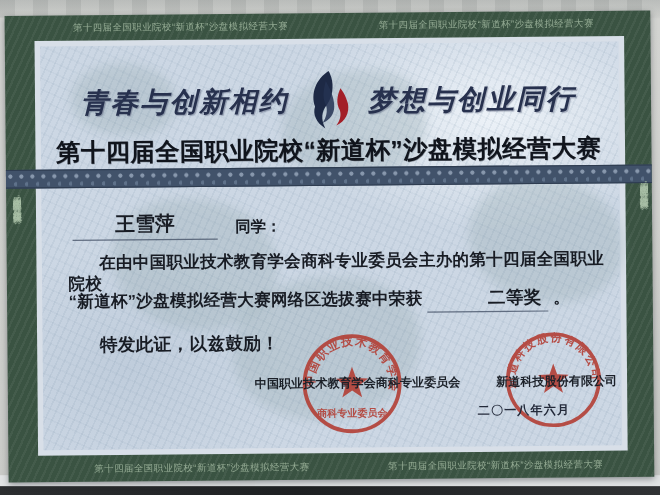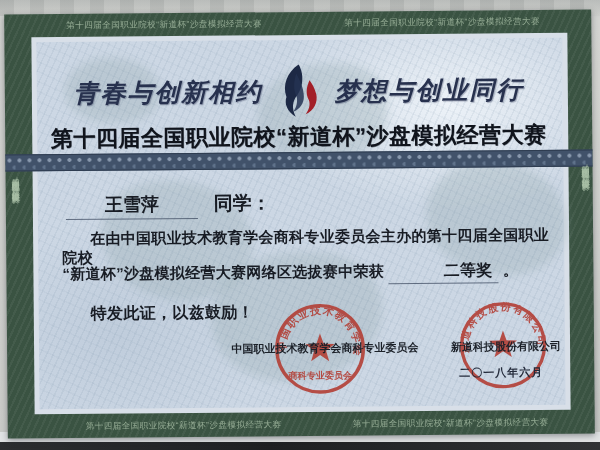--- a/index.html
+++ b/index.html
@@ -102,21 +102,21 @@
   }
 
   .name-row{
     position:absolute; left:60px; top:178px; display:flex; align-items:flex-end;
     font-weight:bold; color:#181c24;
   }
   .name-underline{
     display:inline-block; width:132px; text-align:center; font-size:18px;
     border-bottom:1.5px solid rgba(70,82,104,.8); padding-bottom:2px;
   }
-  .recipient-suffix{ font-size:19px; margin-left:16px; padding-bottom:2px; }
+  .recipient-suffix{ font-size:14px; margin-left:16px; padding-bottom:2px; }
 
   .body-line{
     position:absolute; left:56px; right:40px;
     font-size:15px; font-weight:bold; color:#181c24; letter-spacing:.3px;
   }
   .line1{ top:216px; text-indent:28px; }
   .line2{ top:250px; }
   .award-underline{
     display:inline-block; min-width:110px; text-align:right;
     border-bottom:1.5px solid rgba(70,82,104,.8); padding:0 6px 1px 6px;
@@ -124,21 +124,21 @@
   }
   .line3{ top:290px; left:84px; font-size:16px; }
 
   .issuer{
     position:absolute; top:329px; transform:translateX(-50%);
     font-size:11px; font-weight:bold; color:#1c2129; white-space:nowrap; z-index:6;
   }
   .issuer-left{ left:318px; }
   .issuer-right{ left:499px; }
   .issue-date{
-    position:absolute; top:355px; left:494px; transform:translateX(-50%);
+    position:absolute; top:355px; left:469px; transform:translateX(-50%);
     font-size:11px; font-weight:bold; color:#232a3a; white-space:nowrap; z-index:6;
     letter-spacing:1px;
   }
 
   .seal{ position:absolute; z-index:5; opacity:.88; mix-blend-mode:multiply; }
   .seal-left{ left:265px; top:289px; width:96px; height:96px; }
   .seal-right{ left:450px; top:289px; width:92px; height:92px; }
 </style>
 </head>
 <body>

